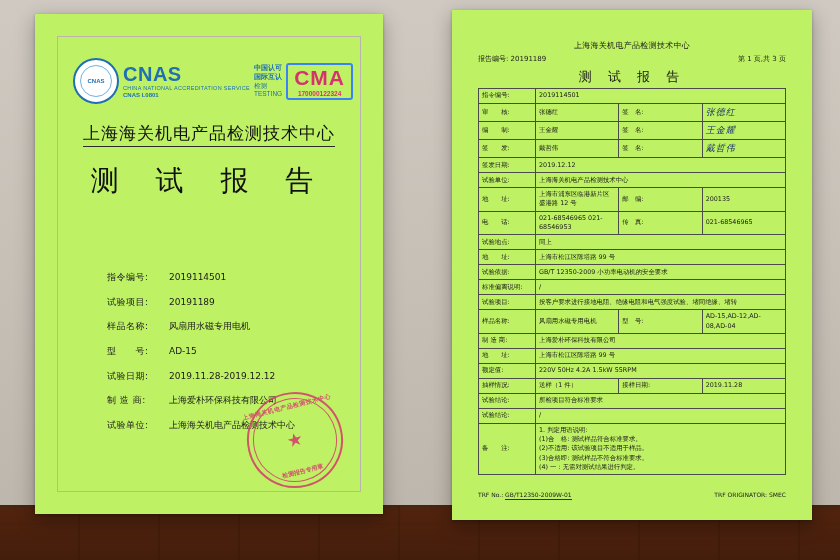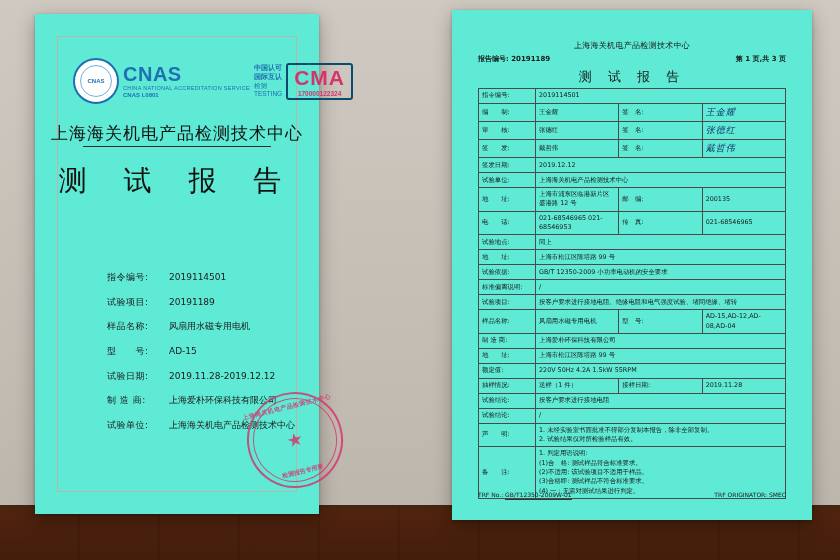--- a/index.html
+++ b/index.html
@@ -26,24 +26,24 @@
   .bg-floor:before{
     content:"";position:absolute;left:0;top:0;width:840px;height:6px;
     background:linear-gradient(180deg,rgba(60,35,18,.55),rgba(60,35,18,0));
   }
   .floor-line{
     position:absolute;left:0;width:840px;height:1px;background:rgba(60,35,18,.35);
   }
 
   
   .sheet{
-    position:absolute;background:#5eead4;
+    position:absolute;background:#bef264;
     box-shadow:0 6px 18px rgba(0,0,0,.30), 0 1px 3px rgba(0,0,0,.25);
   }
-  #sheet-left{left:35px;top:14px;width:284px;height:500px;}
+  #sheet-left{left:35px;top:14px;width:348px;height:500px;}
   #sheet-right{left:452px;top:10px;width:360px;height:510px;}
 
   
   .cover-inner{position:absolute;inset:0;padding:0;}
   .cover-border{
     position:absolute;left:22px;top:22px;right:22px;bottom:22px;
     border:1px solid #b9b4ad;
   }
   .logo-row{
     position:absolute;left:38px;top:38px;width:280px;height:58px;
@@ -62,21 +62,21 @@
     content:"";position:absolute;left:5px;top:5px;right:5px;bottom:5px;
     border:1px solid #6fb2e0;border-radius:50%;
   }
   .cnas-text{line-height:1;}
   .cnas-text .big{font-size:20px;font-weight:bold;color:#1f6fb2;letter-spacing:.5px;}
   .cnas-text .sub{font-size:5.5px;color:#1f6fb2;letter-spacing:.3px;margin-top:2px;}
   .cnas-text .code{font-size:6px;color:#1f6fb2;font-weight:bold;margin-top:1px;}
   .cn-auth{font-size:6.5px;color:#1f6fb2;line-height:1.35;text-align:left;}
   .cn-auth b{display:block;font-size:7px;}
   .cma{
-    border:2px solid #0c4a6e;padding:2px 6px 1px;border-radius:3px;text-align:center;
+    border:2px solid #3b82f6;padding:2px 6px 1px;border-radius:3px;text-align:center;
   }
   .cma .mark{font-size:21px;font-weight:bold;color:#d6336c;letter-spacing:1px;line-height:1;}
   .cma .num{font-size:6.5px;color:#d6336c;font-weight:bold;margin-top:2px;}
 
   .org-name{
     position:absolute;left:0;right:0;top:108px;text-align:center;
     font-family:"DejaVu Sans", sans-serif;
     font-size:17px;color:#111;letter-spacing:1px;
   }
   .org-rule{position:absolute;left:48px;right:48px;top:132px;height:1px;background:#2b2b2b;}
@@ -112,21 +112,21 @@
     position:absolute;left:0;right:0;bottom:9px;font-size:6px;font-weight:bold;
   }
   #seal-left{left:212px;top:378px;width:92px;height:92px;}
 
   
   .rp{position:absolute;inset:0;font-family:"DejaVu Sans", sans-serif;color:#1a1a1a;}
   .rp-center-head{
     position:absolute;left:0;right:0;top:30px;text-align:center;font-size:8px;letter-spacing:.3px;
   }
   .rp-meta{
-    position:absolute;left:26px;right:26px;top:44px;display:flex;justify-content:space-between;font-size:7px;font-weight:bold;
+    position:absolute;left:26px;right:26px;top:44px;display:flex;justify-content:space-between;font-size:7px;
   }
   .rp-title{
     position:absolute;left:0;right:0;top:58px;text-align:center;
     font-size:13px;letter-spacing:6px;
   }
   table.grid{
     position:absolute;left:26px;top:78px;width:308px;
     border-collapse:collapse;font-size:6.4px;table-layout:fixed;
   }
   table.grid td{
@@ -236,32 +236,32 @@
     </div>
     <div class="rp-title">测 试 报 告</div>
 
     <table class="grid">
       <tbody id="report-rows">
           <tr>
             <td class="lab">指令编号:</td>
             <td class="val" colspan="3">2019114501</td>
           </tr>
           <tr>
+            <td class="lab">审　　核:</td>
+            <td class="val">张德红</td>
+            <td class="lab2">签　名:</td>
+            <td class="sig" style="width: 66px;">张德红</td>
+          </tr>
+          <tr>
             <td class="lab">编　　制:</td>
             <td class="val">王金耀</td>
             <td class="lab2">签　名:</td>
             <td class="sig" style="width: 66px;">王金耀</td>
           </tr>
           <tr>
-            <td class="lab">审　　核:</td>
-            <td class="val">张德红</td>
-            <td class="lab2">签　名:</td>
-            <td class="sig" style="width: 66px;">张德红</td>
-          </tr>
-          <tr>
             <td class="lab">签　　发:</td>
             <td class="val">戴哲伟</td>
             <td class="lab2">签　名:</td>
             <td class="sig" style="width: 66px;">戴哲伟</td>
           </tr>
           <tr>
             <td class="lab">签发日期:</td>
             <td class="val" colspan="3">2019.12.12</td>
           </tr>
           <tr>
@@ -319,32 +319,25 @@
             <td class="val" colspan="3">220V 50Hz 4.2A 1.5kW 55RPM</td>
           </tr>
           <tr>
             <td class="lab">抽样情况:</td>
             <td class="val">送样（1 件）</td>
             <td class="lab2">接样日期:</td>
             <td style="width: 66px;">2019.11.28</td>
           </tr>
           <tr>
             <td class="lab">试验结论:</td>
-            <td class="val" colspan="3">按客户要求进行接地电阻</td>
+            <td class="val" colspan="3">所检项目符合标准要求</td>
           </tr>
           <tr>
             <td class="lab">试验结论:</td>
             <td class="val" colspan="3">/</td>
-          </tr>
-          <tr>
-            <td class="lab">声　　明:</td>
-            <td colspan="3" class="multiline">
-              <div>1. 未经实验室书面批准不得部分复制本报告，除非全部复制。</div>
-              <div>2. 试验结果仅对所检验样品有效。</div>
-            </td>
           </tr>
           <tr>
             <td class="lab">备　　注:</td>
             <td colspan="3" class="multiline">
               <div>1. 判定用语说明:</div>
               <div>(1)合　格:  测试样品符合标准要求。</div>
               <div>(2)不适用:  该试验项目不适用于样品。</div>
               <div>(3)合格即:  测试样品不符合标准要求。</div>
               <div>(4) 一 :  无需对测试结果进行判定。</div>
             </td>

